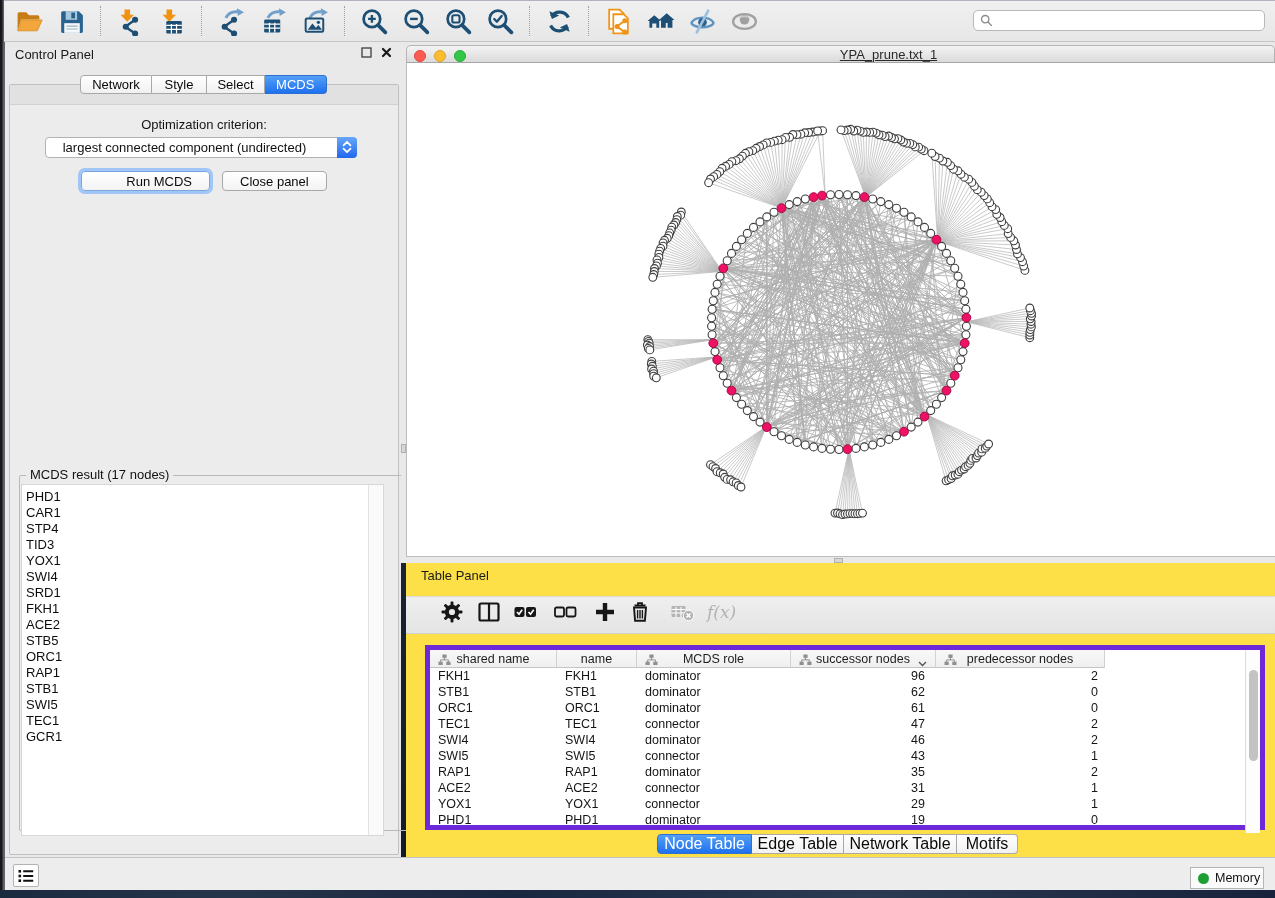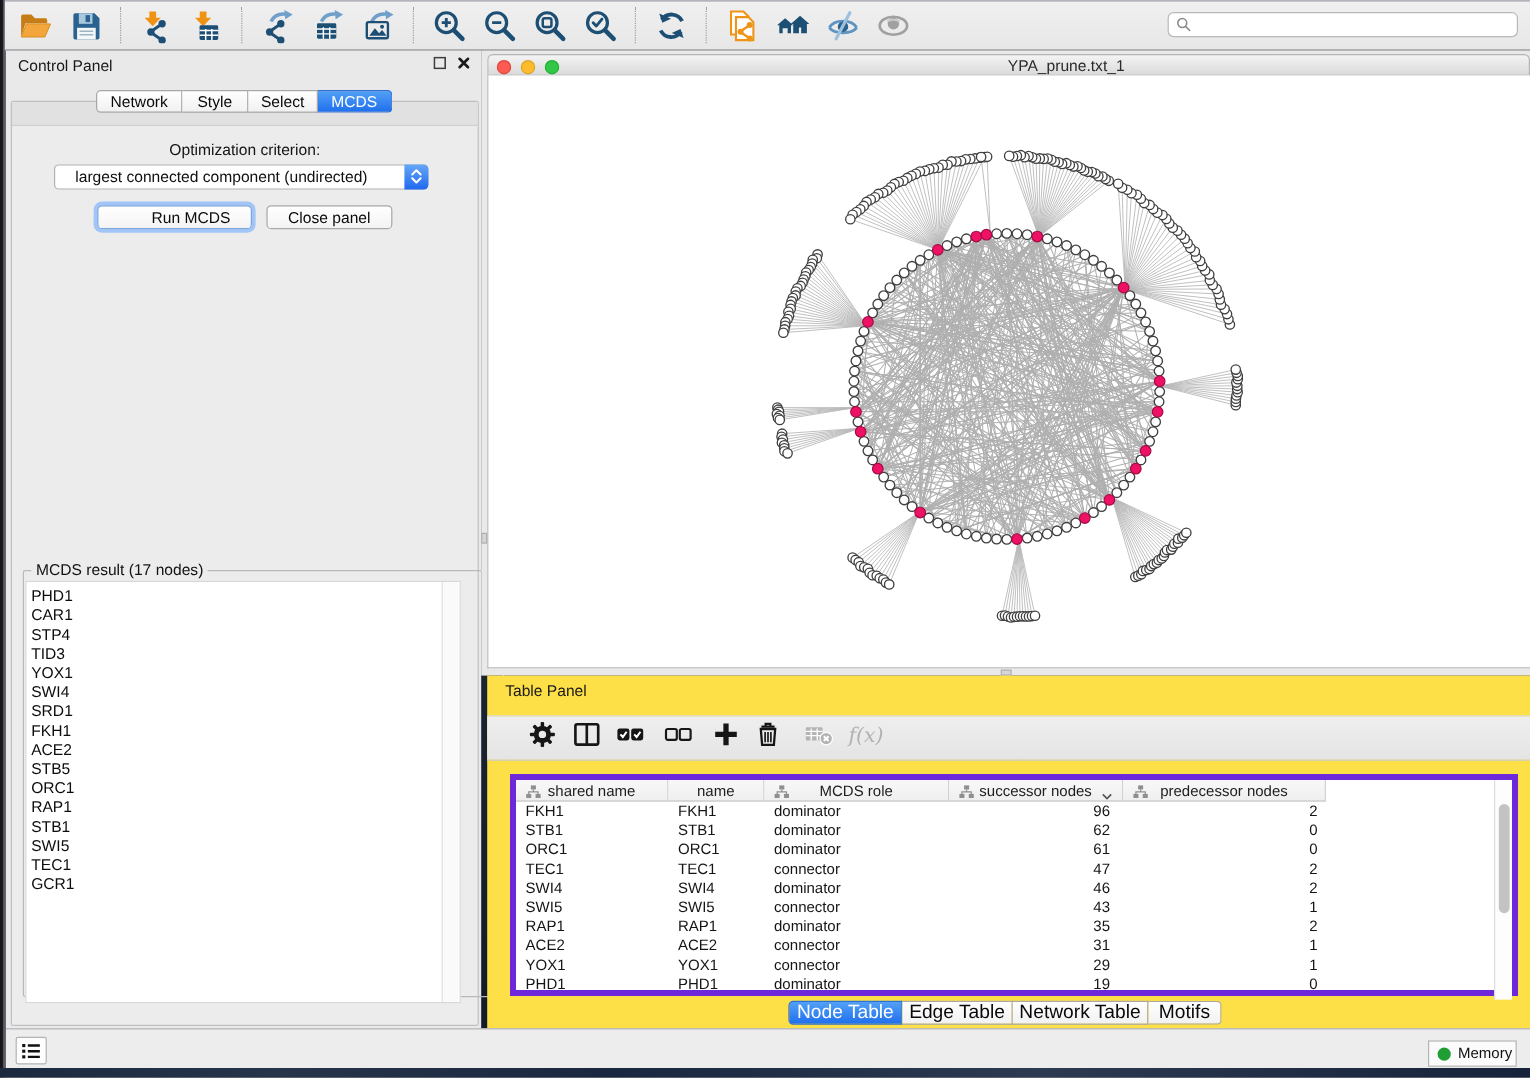--- a/index.html
+++ b/index.html
@@ -73,21 +73,21 @@
     border-left:1px solid #e2e2e2; }
   .result-item { font-size:13px; color:#0d0d0d; line-height:16px; padding-left:4px; }
 
   
   #network-view { position:absolute; left:406px; top:45px; width:869px; height:513px; }
   #nv-titlebar { position:absolute; left:0; top:0; width:100%; height:18px;
     background:linear-gradient(180deg,#f4f4f4,#dadada); border:1px solid #b4b4b4; border-bottom:1px solid #a6a6a6;
     border-radius:5px 5px 0 0; }
   .traffic { position:absolute; top:3.5px; width:12px; height:12px; border-radius:50%; }
   #nv-title { position:absolute; left:94px; width:775px; top:0; text-align:center; font-size:13px;
-    color:#2a2a2a; line-height:18px; }
+    color:#2a2a2a; line-height:18px;text-decoration:underline; }
   #nv-canvas { position:absolute; left:0; top:18px; width:869px; height:494px; background:#fff;
     border-left:1px solid #bcbcbc; border-bottom:1px solid #bcbcbc; }
   #nv-canvas svg { display:block; }
   .split-grip { position:absolute; background:#d6d6d6; border:1px solid #b0b0b0; }
 
   
   #table-panel { position:absolute; left:406px; top:563px; width:1036px; height:294px; background:#fde047; }
   #tp-toolbar { position:absolute; left:0; top:33px; width:100%; height:38px;
     background:linear-gradient(180deg,#efefef,#e4e4e4); border-top:1px solid #dadada; border-bottom:1px solid #cfcfcf;
     display:flex; align-items:flex-start; padding-left:33px; }

